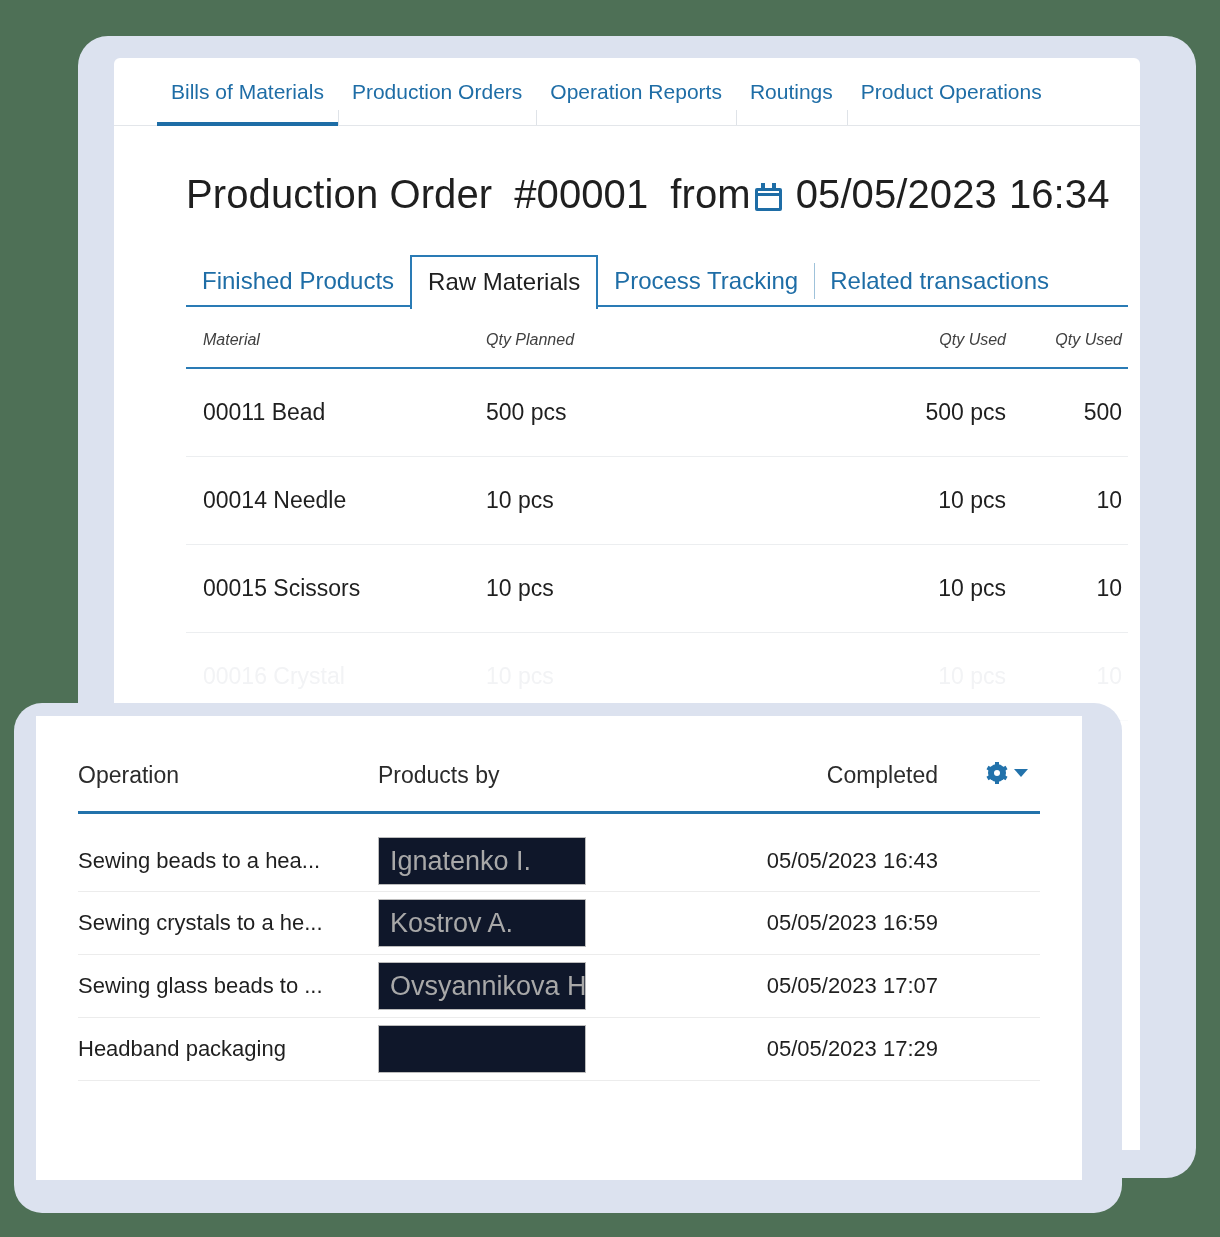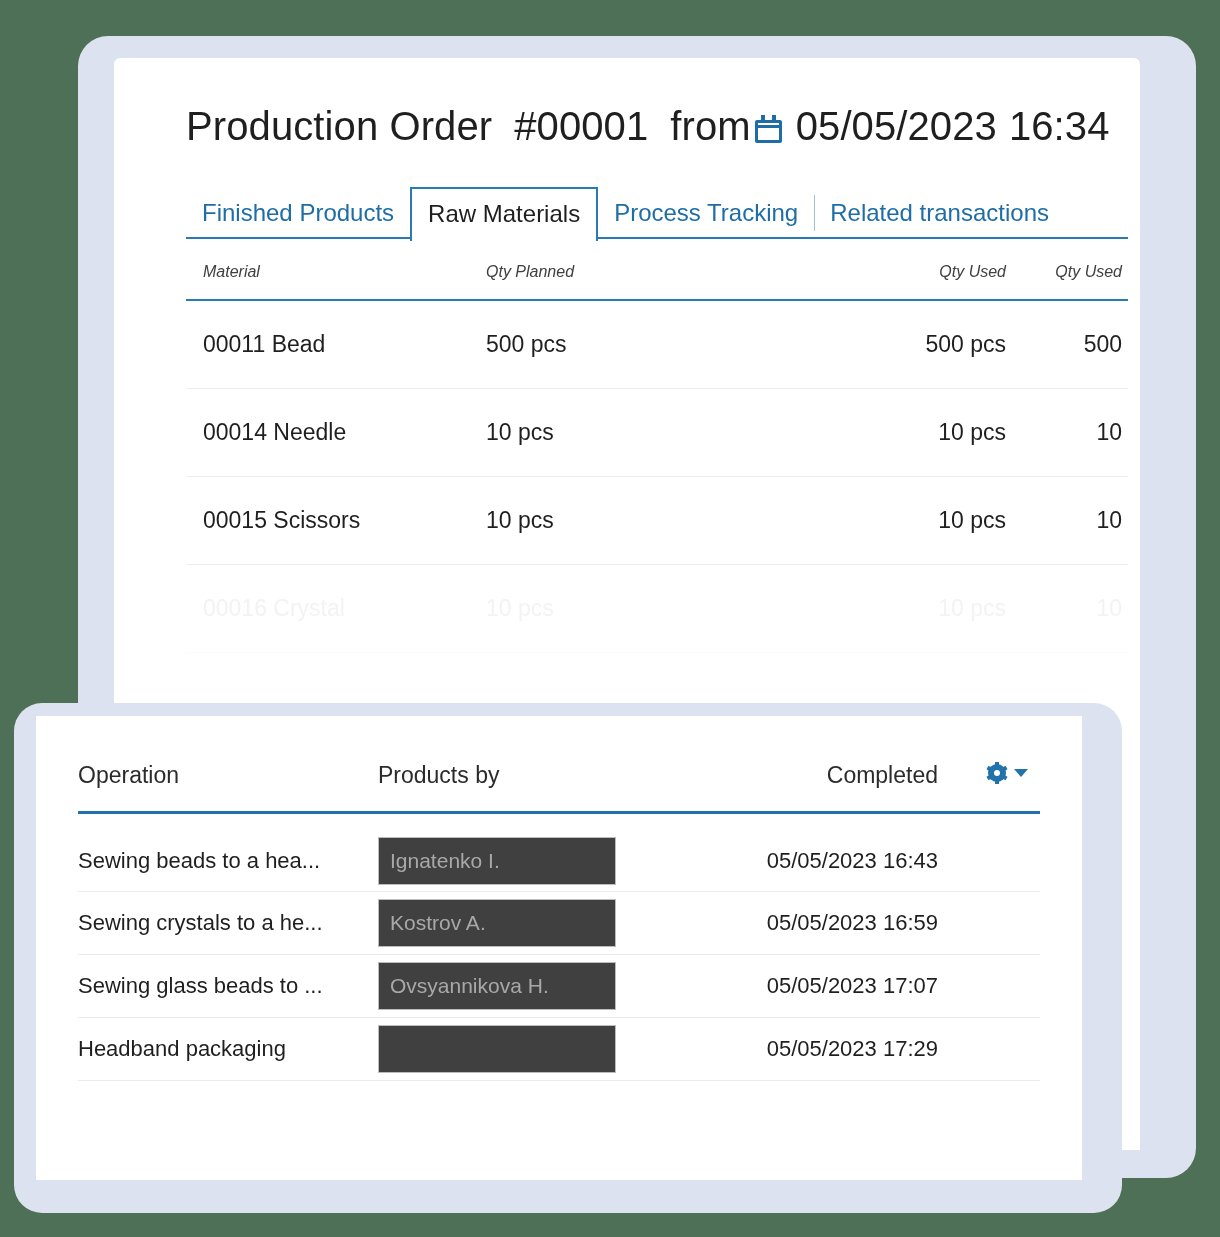--- a/index.html
+++ b/index.html
@@ -274,26 +274,26 @@
 
   .op-table .c-op        { width: 300px; }
   .op-table .c-perf      { width: 300px; }
   .op-table .c-completed { width: 280px; text-align: right; padding-right: 20px; }
   .op-table .c-gear      { width: 82px;  text-align: right; padding-right: 12px; }
 
   .op-table tbody tr:first-child td { padding-top: 16px; height: 79px; }
 
   .perf-input {
     display: block;
-    width: 238px;
+    width: 208px;
     height: 48px;
     border: 1px solid #bcbcbc;
-    background: #404040;
+    background: #0f172a;
     font-family: "Liberation Sans", sans-serif;
-    font-size: 21px;
+    font-size: 27px;
     color: #a8a8a8;
     padding: 0 11px;
     line-height: 46px;
     white-space: nowrap;
     overflow: hidden;
   }
 
   .gear-wrap {
     display: inline-flex;
     align-items: center;
@@ -338,20 +338,37 @@
     display: inline-block;
   }
 </style>
 </head>
 <body>
 
 <div class="window-frame"></div>
 
 <div class="window-card">
 
+  <div class="top-tabs">
+    <div class="top-tab active">
+      <span>Bills of Materials</span>
+    </div>
+    <div class="top-tab">
+      <span>Production Orders</span>
+    </div>
+    <div class="top-tab">
+      <span>Operation Reports</span>
+    </div>
+    <div class="top-tab">
+      <span>Routings</span>
+    </div>
+    <div class="top-tab">
+      <span>Product Operations</span>
+    </div>
+  </div>
 
   <h1 class="page-title">
     <span>Production Order</span>
     <span class="sp-lg"></span>
     <span>#00001</span>
     <span class="sp-lg"></span>
     <span>from</span>
     <span class="cal-icon">
       <span class="cal-peg l"></span>
       <span class="cal-peg r"></span>

